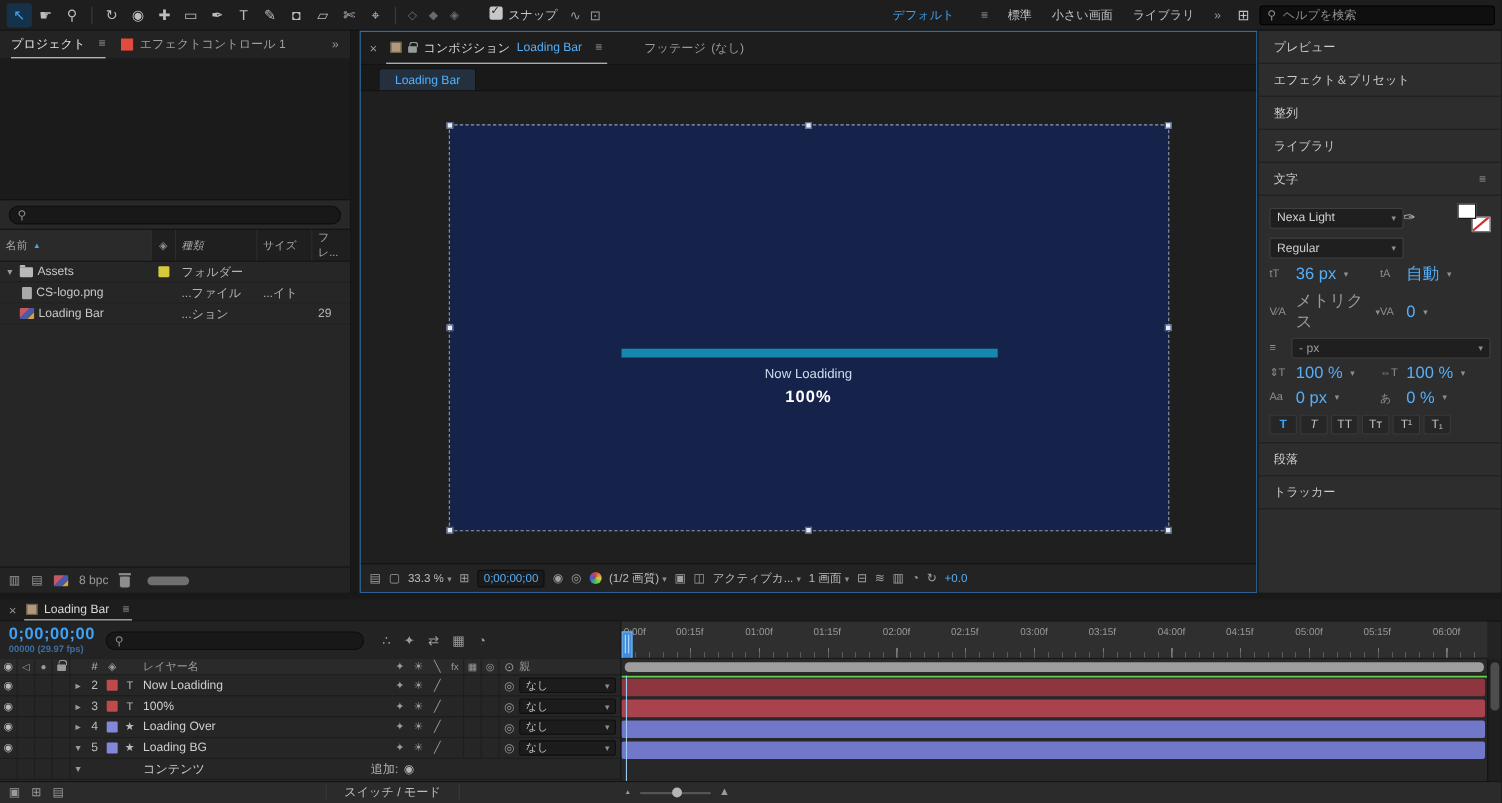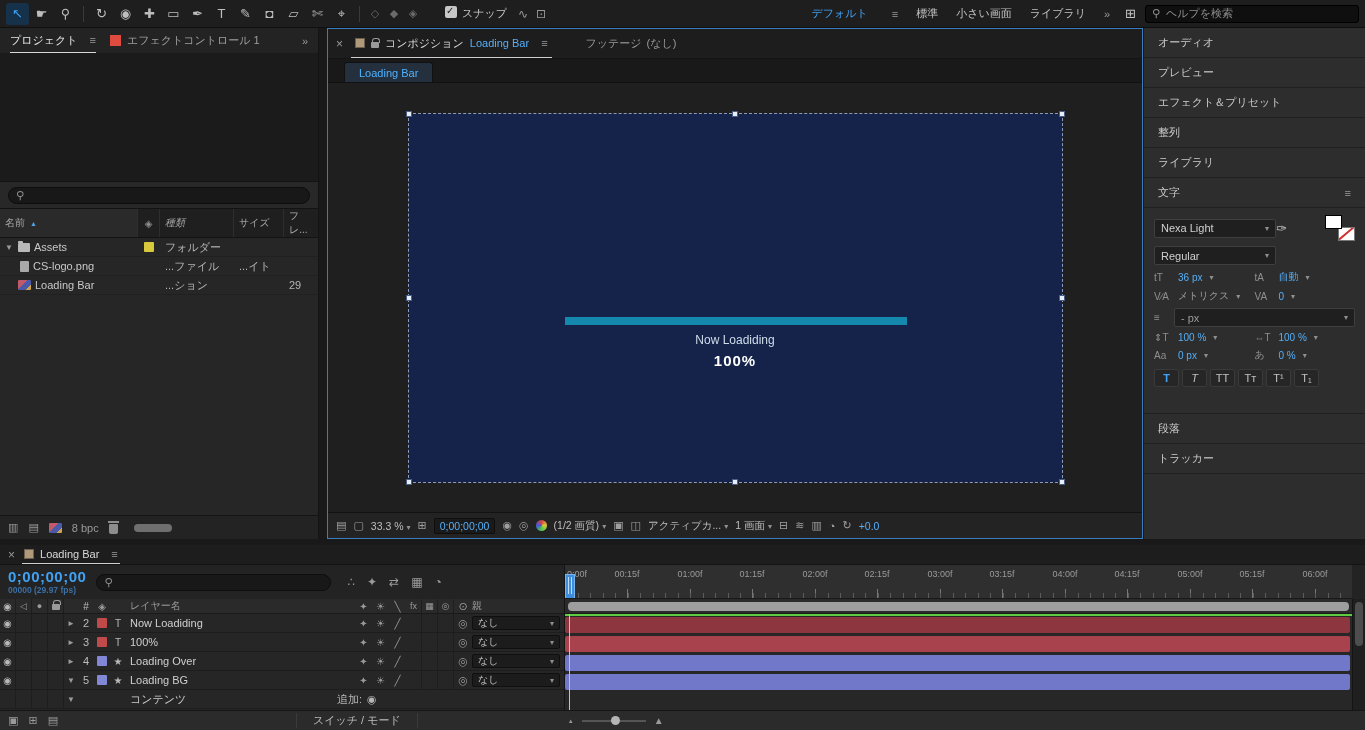--- a/index.html
+++ b/index.html
@@ -94,21 +94,21 @@
   
   .right{flex:0 0 222px;background:#2d2d2d;border-left:1px solid #141414;display:flex;flex-direction:column;}
   .rp-h{flex:0 0 30px;display:flex;align-items:center;justify-content:space-between;padding:0 14px;border-bottom:1px solid #202020;color:#cccccc;}
   .charbody{flex:0 0 206px;padding:7px 10px;display:flex;flex-direction:column;gap:5px;border-bottom:1px solid #202020;}
   .crow{display:flex;align-items:center;gap:0;}
   .csel{background:#1f1f1f;border:1px solid #3f3f3f;border-radius:2px;height:19px;display:flex;align-items:center;justify-content:space-between;padding:0 6px;color:#d0d0d0;}
   .w120{width:122px;}
   .grow{flex:1;}
   .cctrl{flex:1;display:flex;align-items:center;gap:4px;}
   .ci{font-style:normal;color:#8f8f8f;font-size:10px;width:20px;flex:0 0 20px;}
-  .cval{font-size:10px;}
+  .cval{font-size:15px;}
   .gray{color:#9a9a9a;}
   .eyedrop{color:#bdbdbd;font-size:13px;}
   .swatches{position:relative;width:30px;height:26px;margin-left:auto;}
   .swatch-stroke{position:absolute;right:0;bottom:0;width:17px;height:14px;background:#fff;border:1px solid #777;overflow:hidden;}
   .swatch-stroke::after{content:"";position:absolute;left:-2px;top:12px;width:26px;height:2px;background:#d03030;transform:rotate(-40deg);transform-origin:0 0;}
   .swatch-fill{position:absolute;left:0;top:0;width:17px;height:14px;background:#fff;border:1px solid #000;z-index:2;}
   .tbtns{display:flex;gap:3px;margin-top:2px;}
   .tb{width:25px;height:18px;background:#262626;border:1px solid #3a3a3a;border-radius:2px;display:flex;align-items:center;justify-content:center;color:#c0c0c0;font-size:11px;}
   .tb.on{color:#3fa2f5;font-weight:bold;}
   .tb.it{font-style:italic;}
@@ -372,23 +372,20 @@
         <span class="sicon">≋</span>
         <span class="sicon">▥</span>
         <span class="sicon">◔</span>
         <span class="sicon">↻</span>
         <span class="blue">+0.0</span>
       </div>
     </div>
 
     <div class="right">
       <div class="rp-h">
-          <span>オーディオ</span>
-        </div>
-      <div class="rp-h">
           <span>プレビュー</span>
         </div>
       <div class="rp-h">
           <span>エフェクト＆プリセット</span>
         </div>
       <div class="rp-h">
           <span>整列</span>
         </div>
       <div class="rp-h">
           <span>ライブラリ</span>

